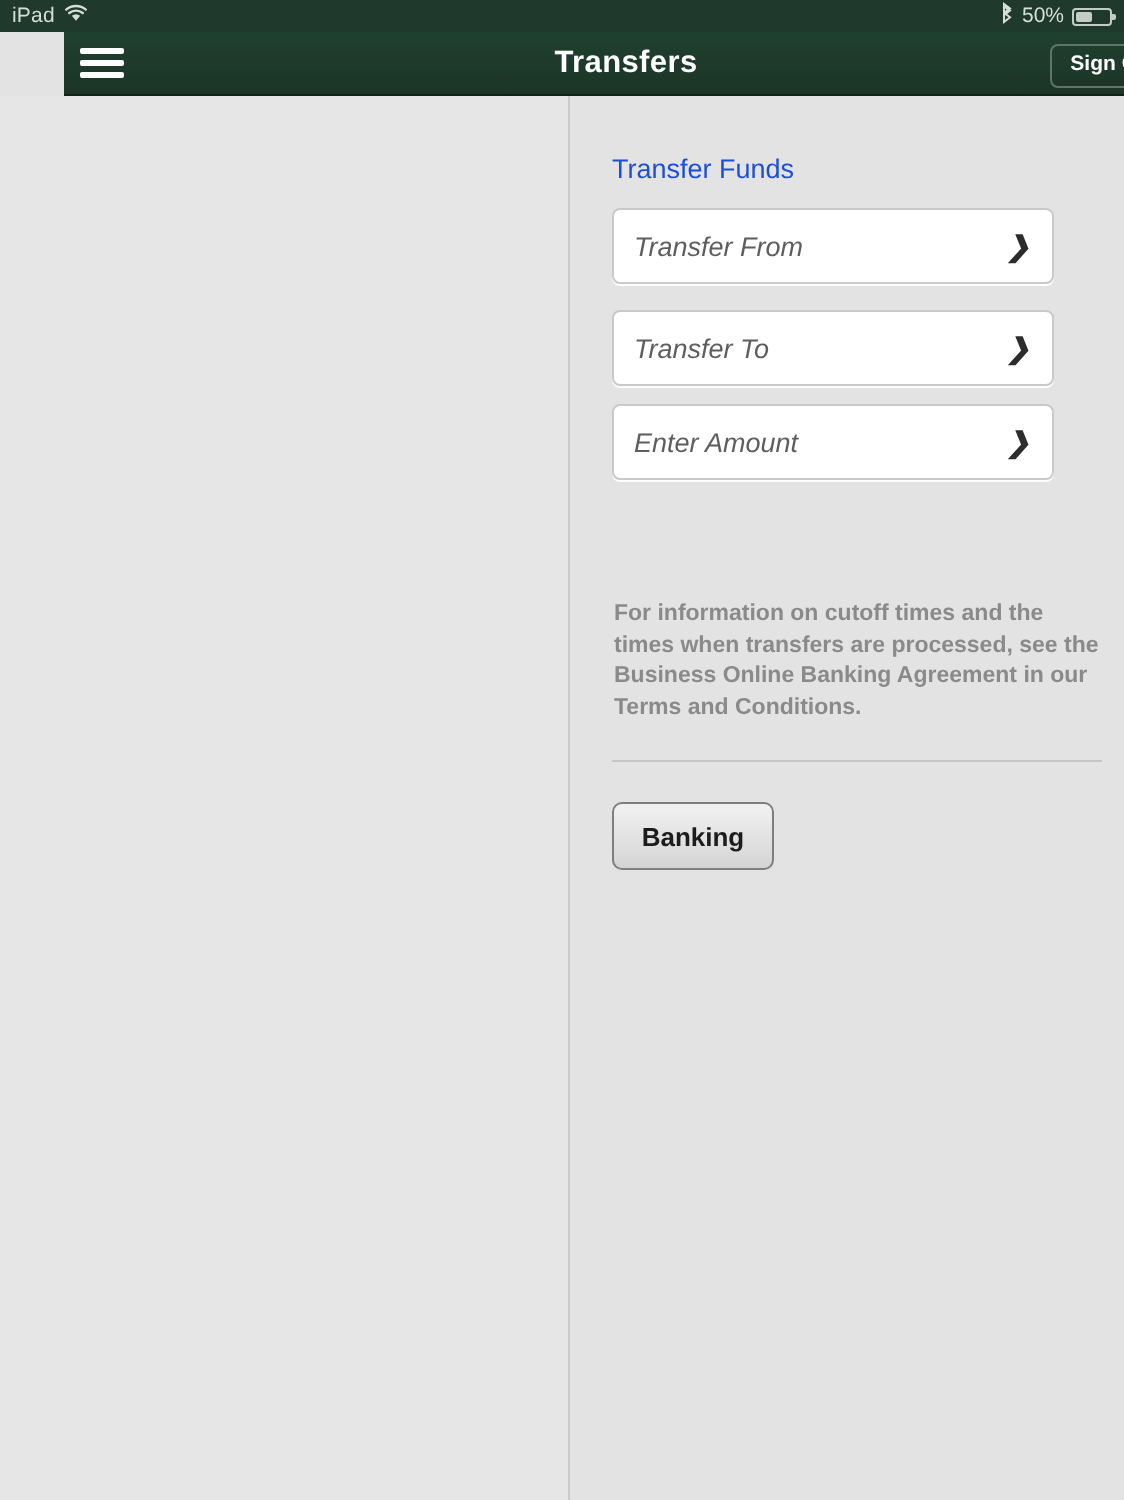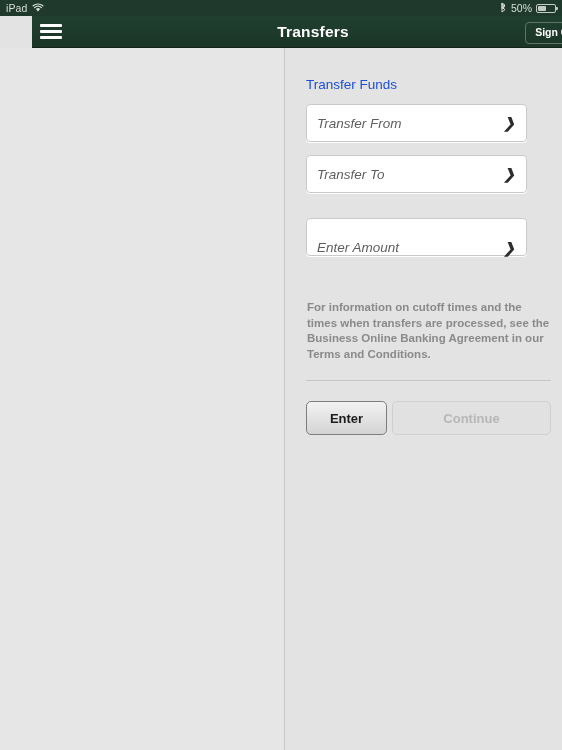--- a/index.html
+++ b/index.html
@@ -109,21 +109,21 @@
   }
   .field-label {
     font-size: 13.5px; color: #5e5e5e; padding-left: 10px; flex: 1;
   }
   .chev {
     padding-right: 11px; color: #2c2c2c;
     font-size: 14px; font-weight: bold; line-height: 1;
   }
   #f1 { top: 56px; }
   #f2 { top: 107px; }
-  #f3 { top: 170px; align-items: flex-end; }
+  #f3 { top: 154px; }
 
   .helper {
     position: absolute; left: 22px; top: 252px; width: 244px;
     font-size: 11.5px; line-height: 15.5px; color: #8a8a8a; font-weight: bold;
   }
   .hr {
     position: absolute; left: 21px; top: 332px; width: 245px; height: 1px;
     background: #c6c6c6;
   }
 
@@ -207,18 +207,17 @@
 
       <div class="field" id="f3">
         <span class="field-label">Enter Amount</span>
         <span class="chev">❯</span>
       </div>
 
       <div class="helper">For information on cutoff times and the times when transfers are processed, see the Business Online Banking Agreement in our Terms and Conditions.</div>
 
       <div class="hr"></div>
 
-      <div class="btn btn-cancel">Enter</div>
-      <div class="btn btn-continue">Continue</div>
+      <div class="btn btn-cancel">Banking</div>
     </div>
   </div>
 
 </div>
 
 </body></html>

